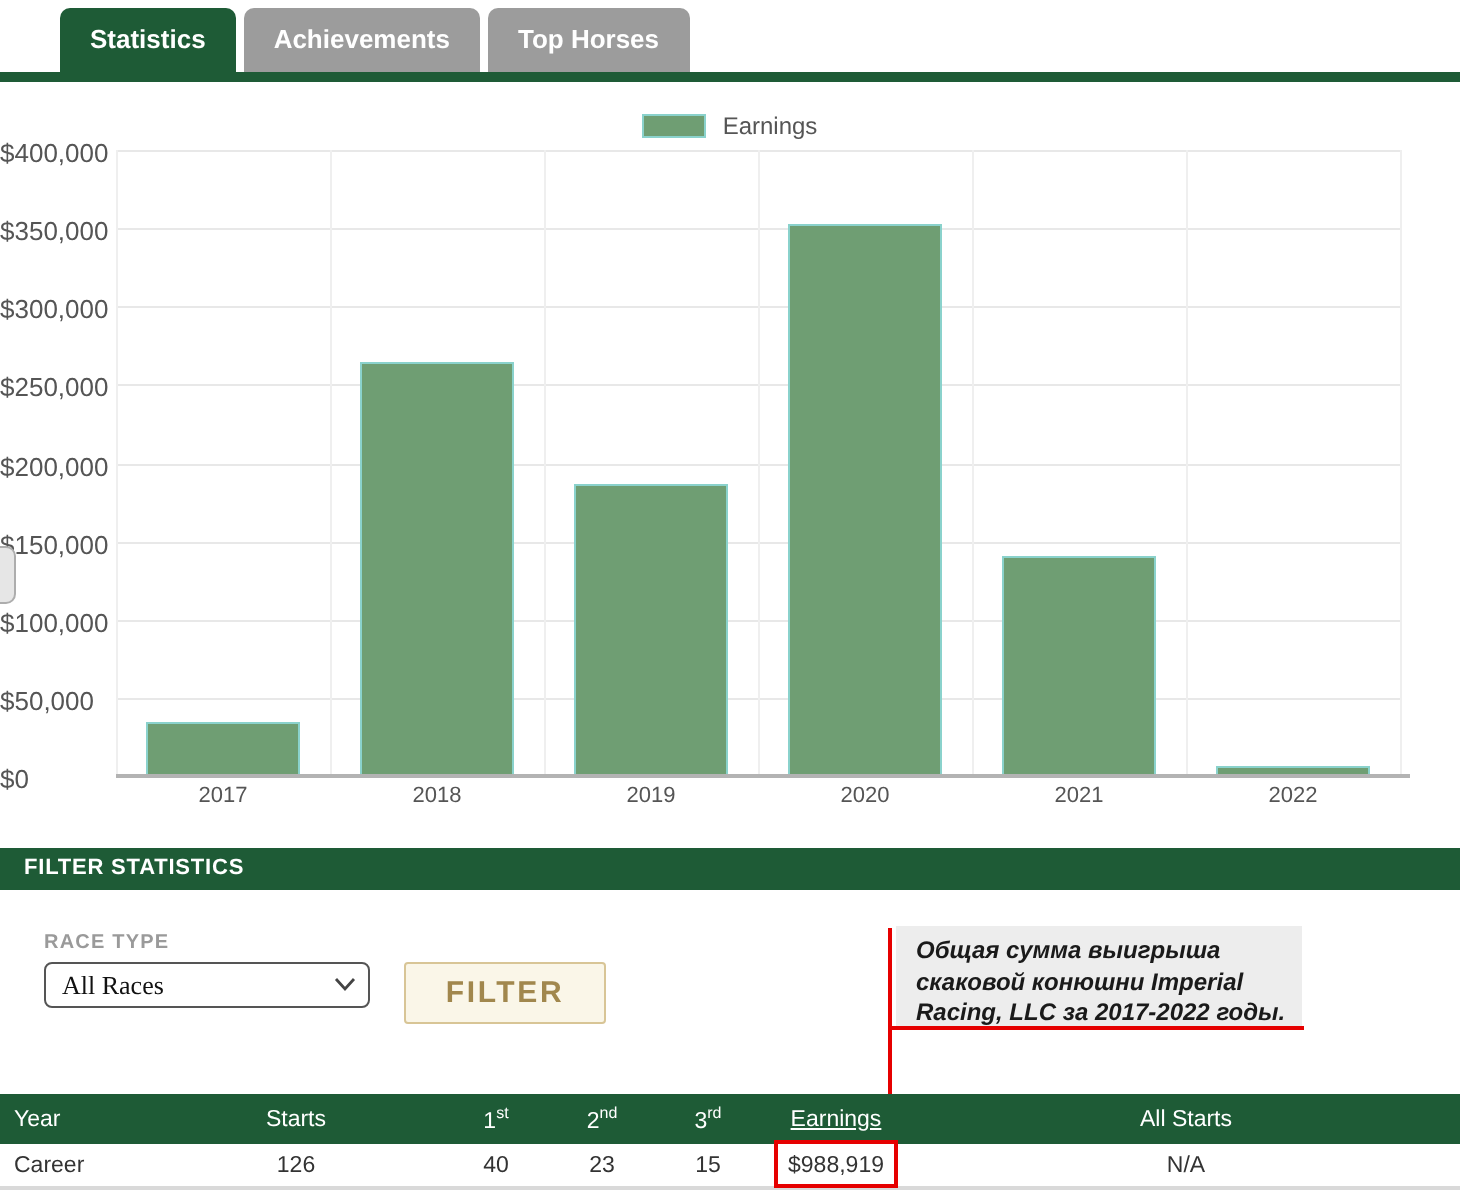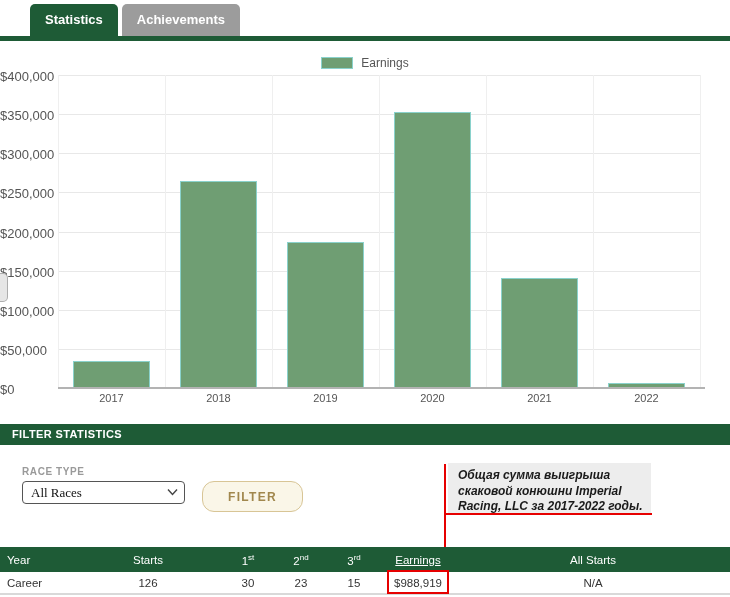--- a/index.html
+++ b/index.html
@@ -37,22 +37,22 @@
               color:#fff;font-size:11px;font-weight:bold;line-height:21px;padding-left:12px;
               letter-spacing:.4px;box-sizing:border-box;}
   .race-type-label{position:absolute;left:22px;top:466px;font-size:10px;font-weight:bold;
                    color:#9a9a9a;letter-spacing:.6px;}
   .select-wrap{position:absolute;left:22px;top:481px;width:163px;height:23px;}
   .select-wrap select{width:100%;height:100%;font-family:"Liberation Serif",serif;font-size:13px;
                       color:#111;border:1.5px solid #555;border-radius:4px;background:#fff;
                       padding:0 22px 0 8px;appearance:none;-webkit-appearance:none;-moz-appearance:none;}
   .select-chevron{position:absolute;right:7px;top:7px;pointer-events:none;}
   .filter-btn{position:absolute;left:202px;top:481px;width:101px;height:31px;background:#faf6e8;
-              border:1px solid #d8c596;border-radius:12px;color:#a1874d;font-family:inherit;
-              font-size:12px;font-weight:bold;letter-spacing:1.3px;cursor:pointer;}
+              border:1px solid #d8c596;border-radius:2px;color:#a1874d;font-family:inherit;
+              font-size:15px;font-weight:bold;letter-spacing:1.3px;cursor:pointer;}
 
   
   .annotation{position:absolute;left:448px;top:463px;width:203px;height:51px;background:#ededed;
               box-sizing:border-box;padding:5px 6px 0 10px;font-size:12px;line-height:15.5px;
               font-weight:bold;font-style:italic;color:#1a1a1a;}
   .callout-vline{position:absolute;left:444px;top:464px;width:2px;height:107px;background:#e60000;}
   .callout-hline{position:absolute;left:444px;top:513px;width:208px;height:2px;background:#e60000;}
   .earnings-highlight{position:absolute;left:387px;top:570px;width:62px;height:24px;
                       border:2px solid #e60000;box-sizing:border-box;z-index:5;}
 
@@ -67,20 +67,21 @@
   .stats-table sup{font-size:8px;}
 </style>
 </head>
 <body>
 
 <div class="page">
 
   <nav class="tabs">
     <div class="tab active">Statistics</div>
     <div class="tab">Achievements</div>
+    <div class="tab">Top Horses</div>
   </nav>
   <div class="tabs-underline"></div>
 
   <div class="legend">
     <span class="legend-swatch" style="background: rgb(111, 158, 115); border-color: rgb(138, 210, 204);"></span>
     <span class="legend-label">Earnings</span>
   </div>
   <div class="y-axis">
       <div class="ylab" style="top: 307px;">$0</div>
       <div class="ylab" style="top: 267.875px;">$50,000</div>
@@ -162,21 +163,21 @@
         <th><span>2</span><sup>nd</sup></th>
         <th><span>3</span><sup>rd</sup></th>
         <th class="sortable"><span class="u">Earnings</span></th>
         <th>All Starts</th>
       </tr>
     </thead>
     <tbody>
       <tr>
         <td class="col-year">Career</td>
         <td>126</td>
-        <td>30</td>
+        <td>40</td>
         <td>23</td>
         <td>15</td>
         <td>$988,919</td>
         <td>N/A</td>
       </tr>
     </tbody>
   </table>
 
 </div>
 

